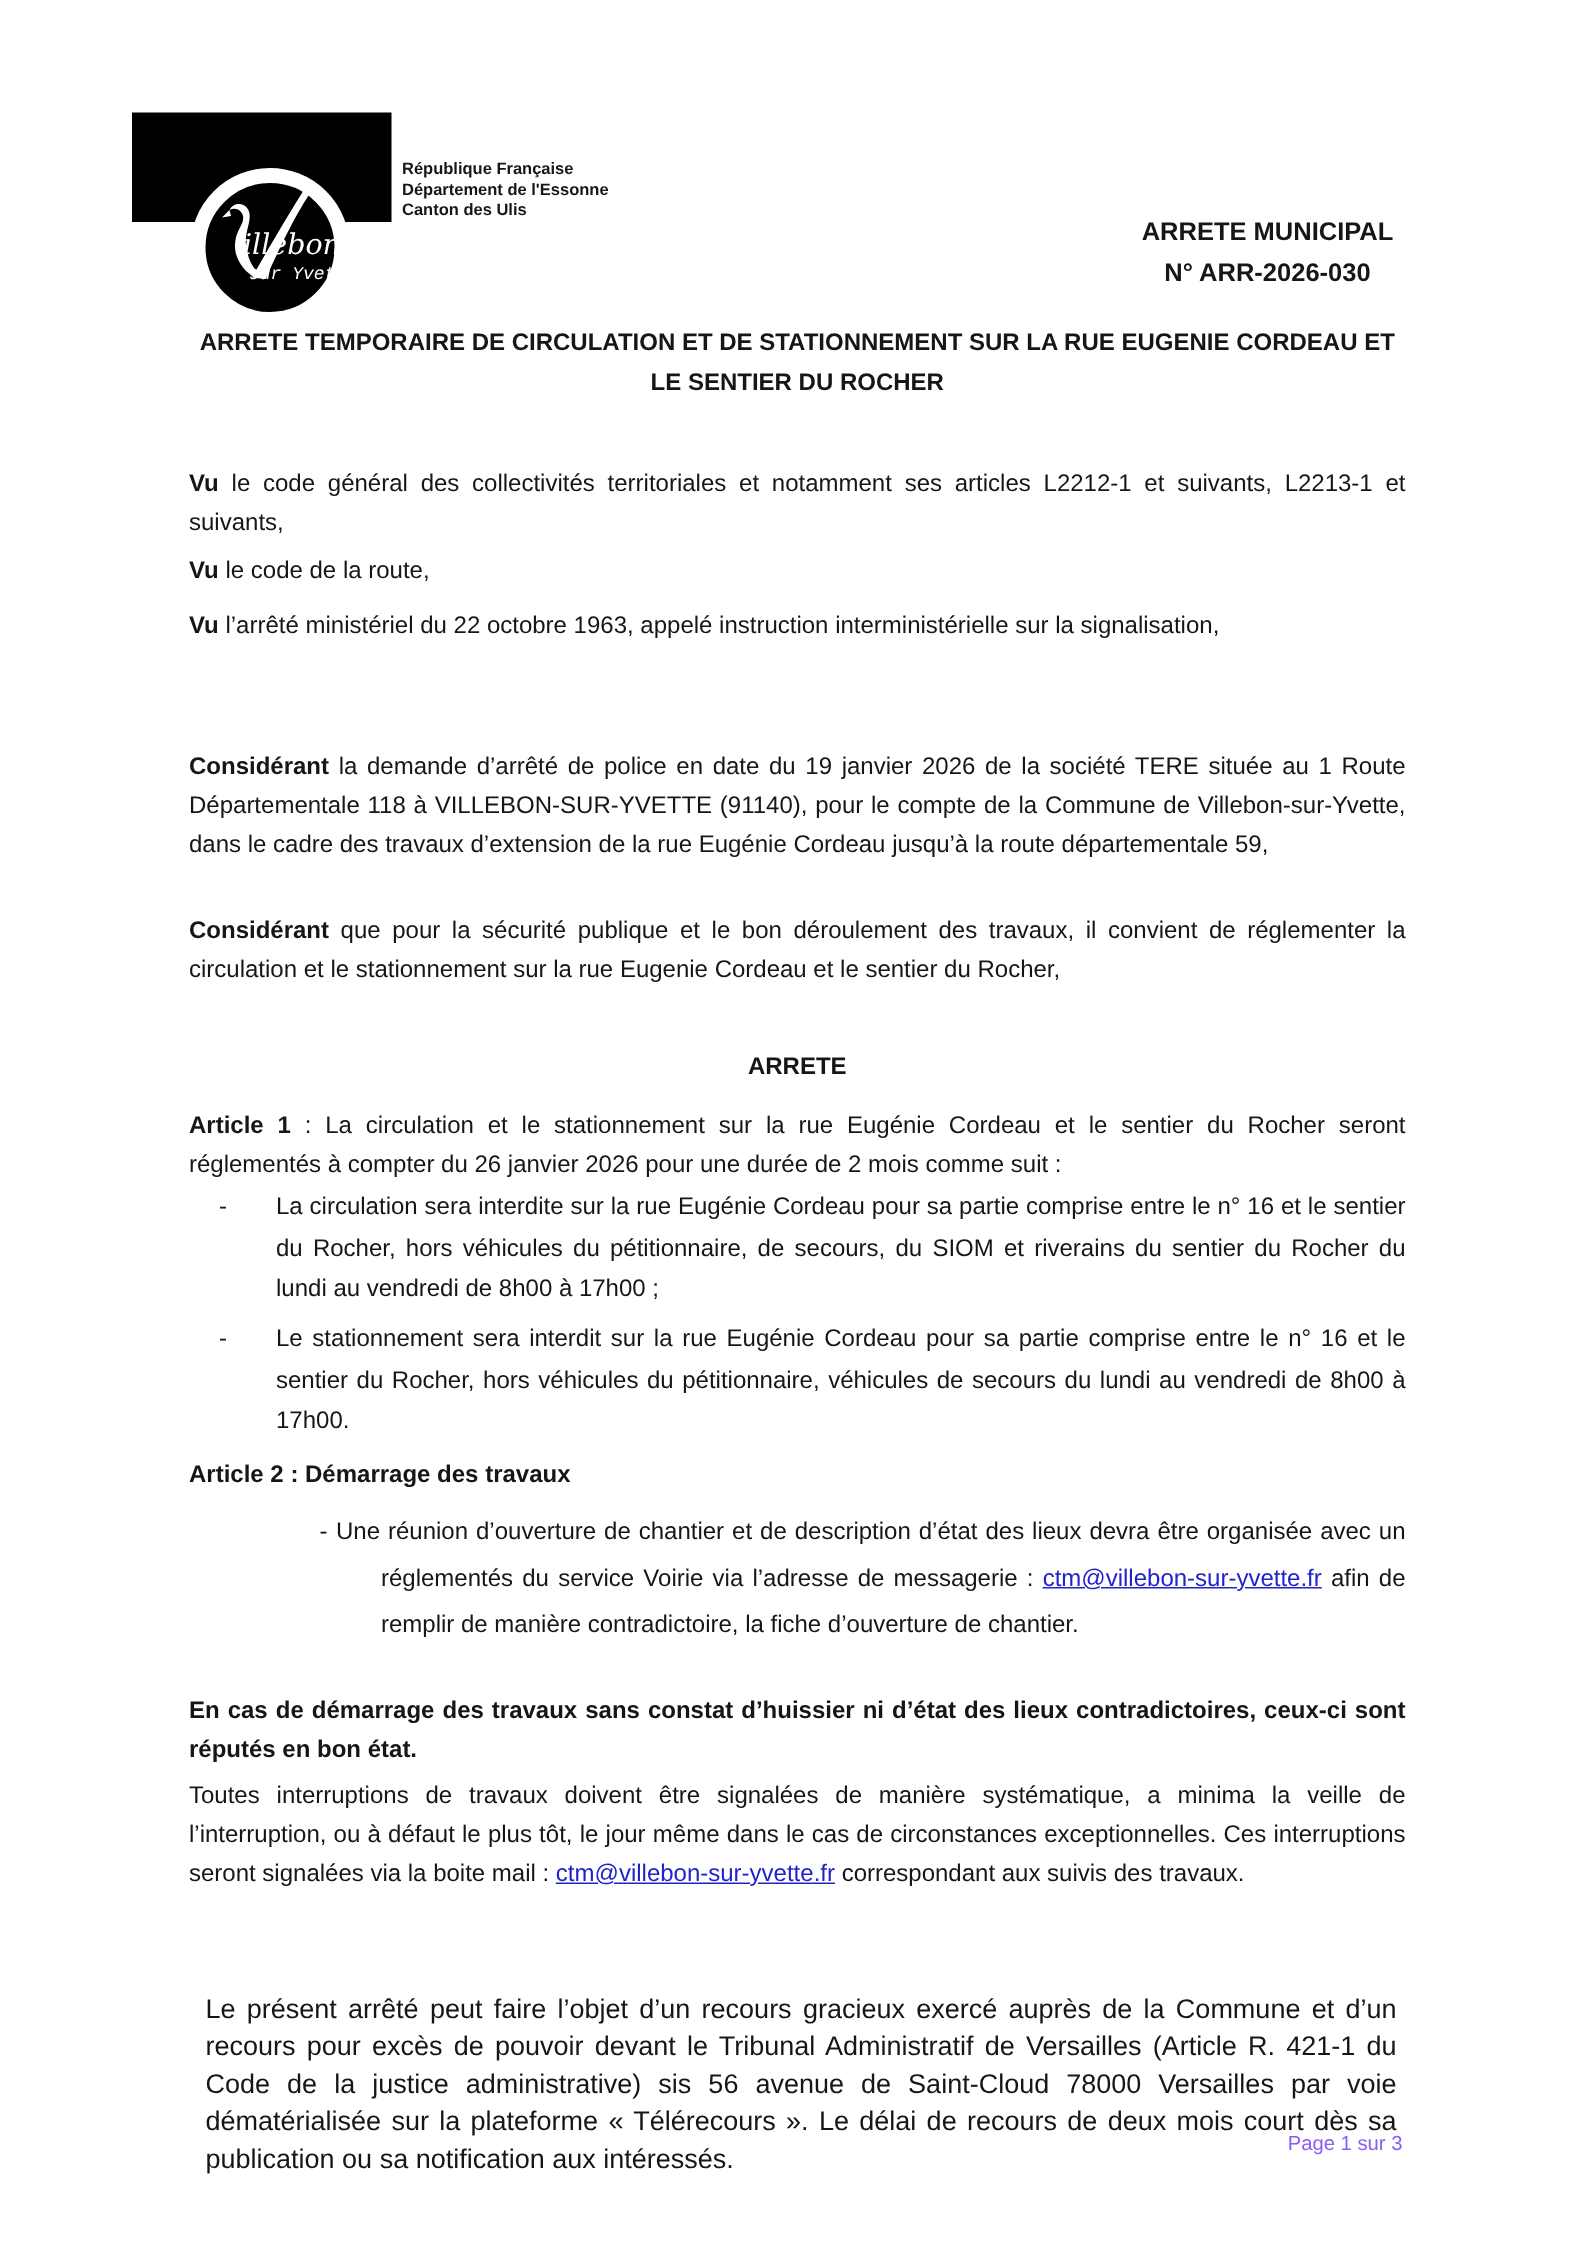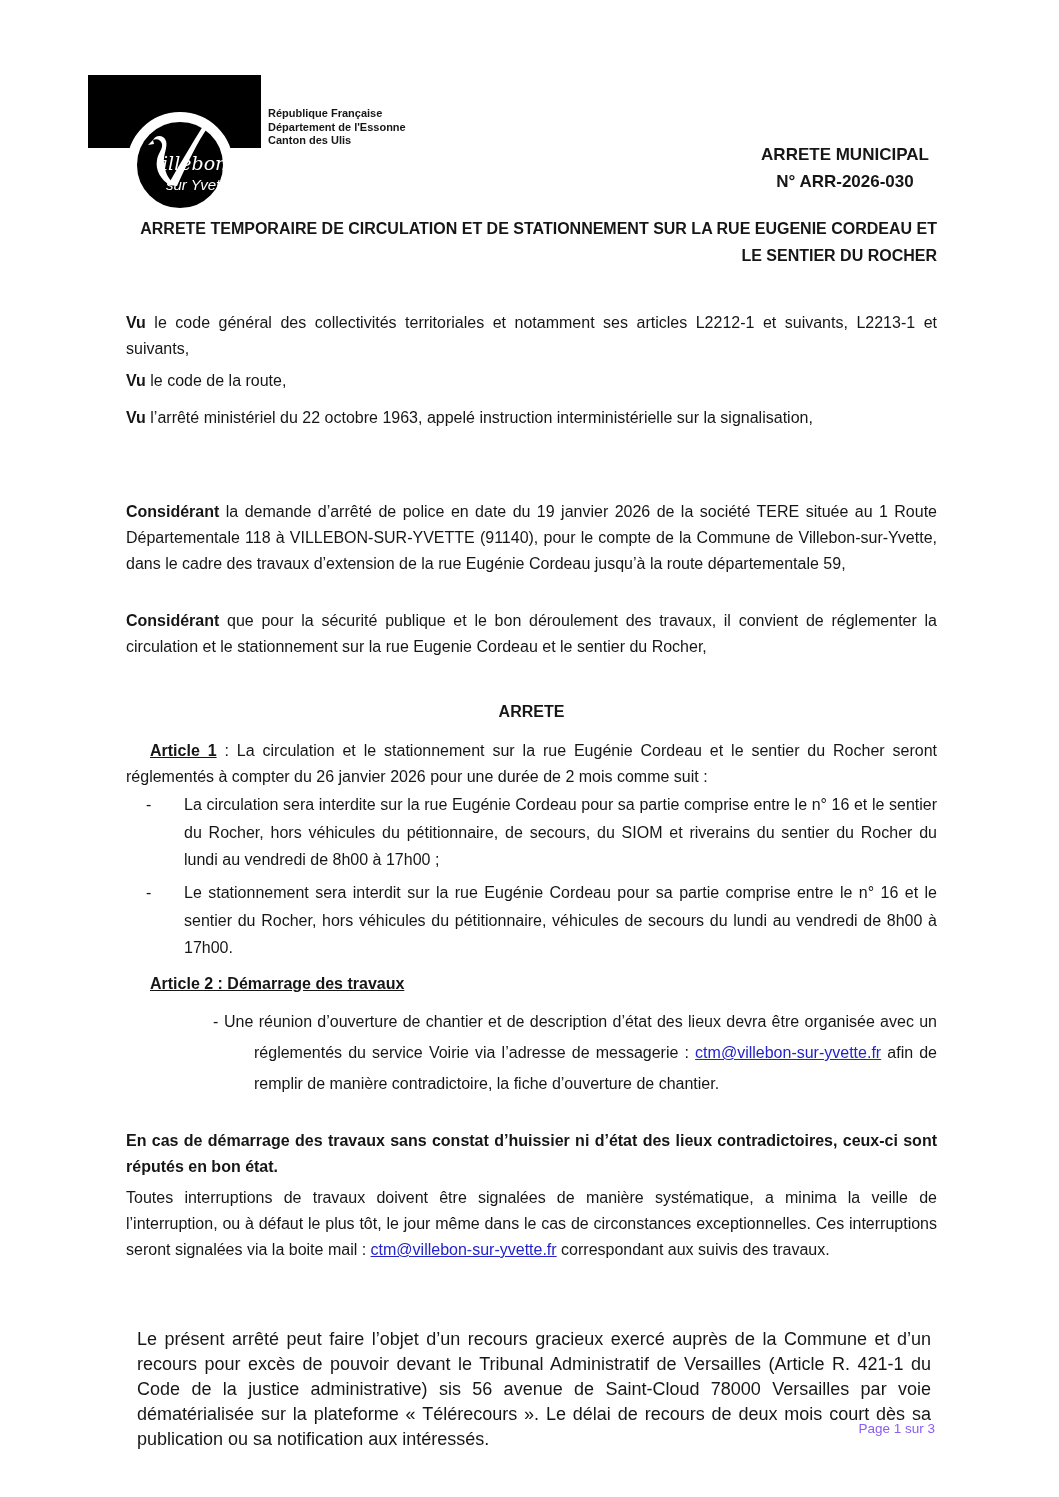--- a/index.html
+++ b/index.html
@@ -6,34 +6,34 @@
   .page{position:relative;width:1059px;height:1497px;background:#ffffff;
         font-family:"Liberation Sans",sans-serif;color:#161616;overflow:hidden;}
 
   
   .logo-rect{position:absolute;left:88px;top:75px;width:173px;height:73px;background:#000000;}
   .logo-circle{position:absolute;left:127px;top:112px;width:86px;height:86px;
                border:10px solid #ffffff;border-radius:50%;background:#000000;}
   .logo-circle svg{position:absolute;left:0;top:0;width:86px;height:86px;}
   .logo-script{position:absolute;left:25px;top:30px;font-family:"DejaVu Serif",serif;
                font-style:italic;font-size:19px;color:#ffffff;line-height:22px;white-space:nowrap;}
-  .logo-sub{position:absolute;left:29px;top:54px;font-family:Liberation Sans, sans-serif;
-            font-style:italic;font-size:15px;color:#ffffff;white-space:nowrap;}
+  .logo-sub{position:absolute;left:29px;top:54px;font-family:Liberation Mono, monospace;
+            font-style:italic;font-size:12px;color:#ffffff;white-space:nowrap;}
 
   .admin{position:absolute;left:268px;top:107px;font-size:11px;font-weight:bold;line-height:13.5px;}
 
   .doc-head{position:absolute;left:640px;top:141px;width:410px;text-align:center;
             font-weight:bold;font-size:17px;line-height:27px;}
 
   .subject{position:absolute;left:126px;top:215px;width:811px;font-size:16px;font-weight:bold;
-           line-height:27px;text-align:right;}
+           line-height:27px;text-align:center;}
 
   .p{position:absolute;left:126px;width:811px;font-size:16px;line-height:26px;text-align:justify;}
   .bold{font-weight:bold;}
-  .ul{text-decoration:underline;margin-left:24px;}
+  .ul{}
   .center{text-align:center;}
 
   .li{padding-left:58px;box-sizing:border-box;line-height:27.5px;}
   .li .marker{position:absolute;left:20px;}
   .li2{padding-left:128px;box-sizing:border-box;text-indent:-30px;line-height:31px;}
   .li2 .marker{position:absolute;left:87px;text-indent:0;}
 
   .link{color:#2222cc;text-decoration:underline;cursor:pointer;}
 
   .footer-legal{position:absolute;left:137px;top:1327px;width:794px;font-size:18px;

